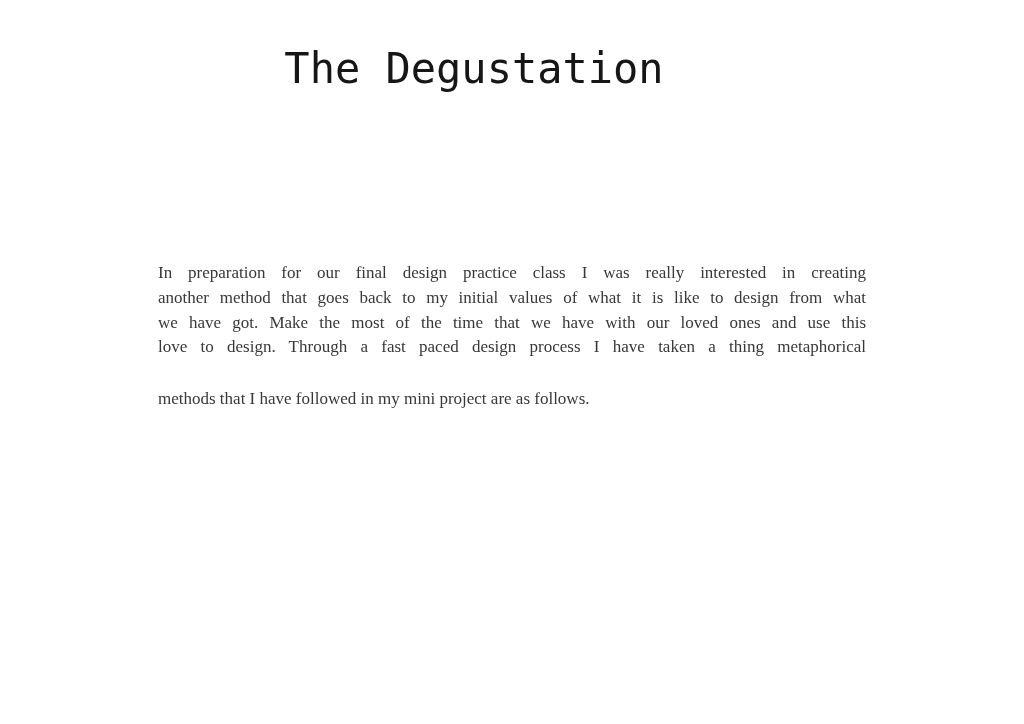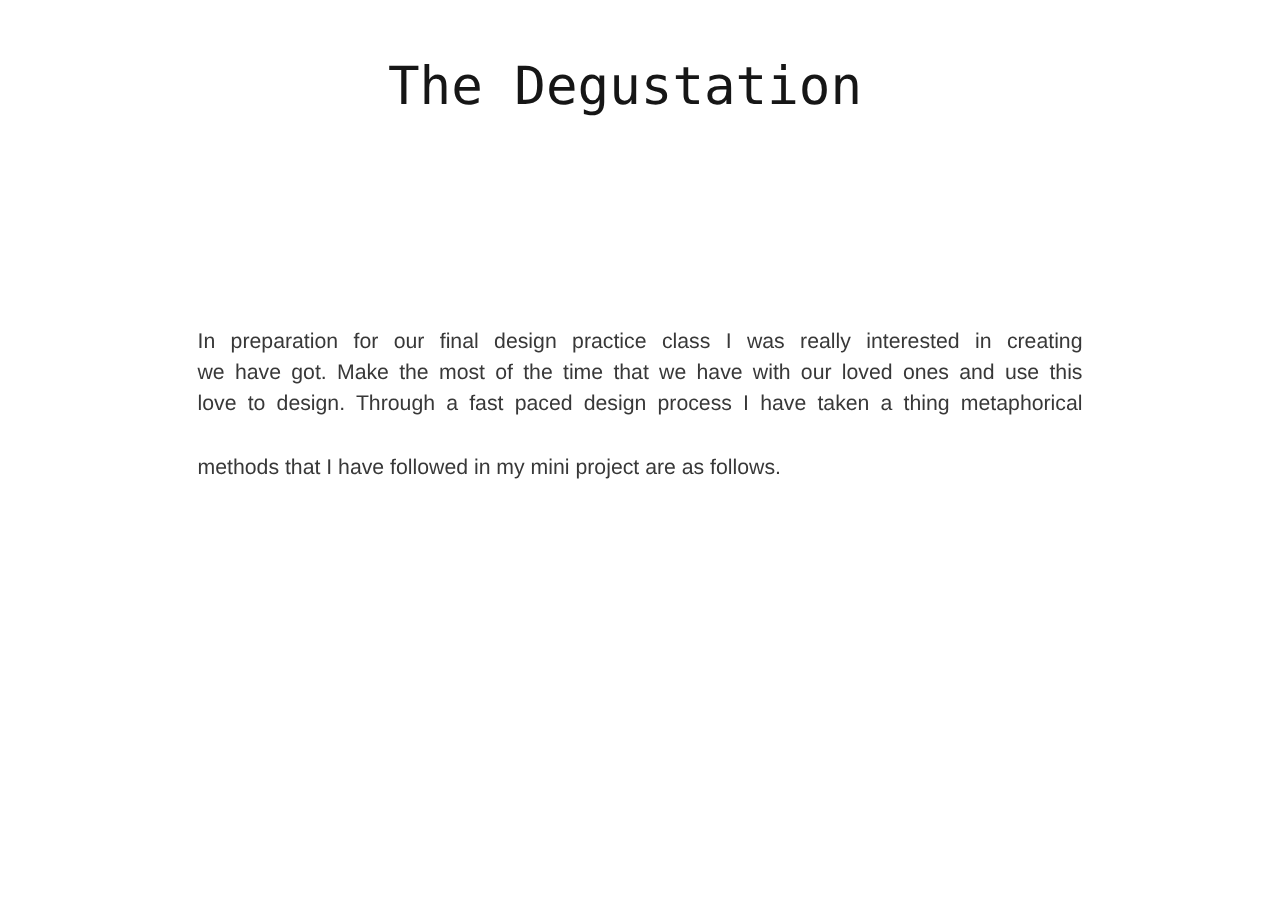--- a/index.html
+++ b/index.html
@@ -25,48 +25,49 @@
     left: 0;
     width: 948px;
     margin: 0;
     text-align: center;
     font-family: "DejaVu Sans Mono", "Liberation Mono", monospace;
     font-weight: 500;
     font-size: 42px;
     line-height: 1.2;
     letter-spacing: 0px;
     color: var(--title-color, #161616);
-    padding-left: 26px;
   }
   .body-paragraph {
     position: absolute;
     left: 158px;
     top: 261px;
     width: 708px;
     font-size: 17px;
     line-height: 24.8px;
     color: var(--body-color, #383838);
   }
   .para-line {
     text-align: justify;
     text-align-last: justify;
     white-space: normal;
+    font-family: Liberation Serif, serif;
   }
   .para-line.last-line {
     text-align-last: left;
     margin-top: 27px;
   }
 </style>
 </head>
 <body style="--bg: #ffffff; --title-color: #161616; --body-color: #383838;">
 
 <div class="page">
 
   <h1 class="doc-title">The Degustation</h1>
 
   <div class="body-paragraph">
     <div class="para-line">In preparation for our final design practice class I was really interested in creating</div>
+    <div class="para-line">another method that goes back to my initial values of what it is like to design from what</div>
     <div class="para-line">we have got. Make the most of the time that we have with our loved ones and use this</div>
     <div class="para-line">love to design. Through a fast paced design process I have taken a thing metaphorical</div>
     <div class="para-line last-line">methods that I have followed in my mini project are as follows.</div>
   </div>
 
 </div>
 
 </body></html>

